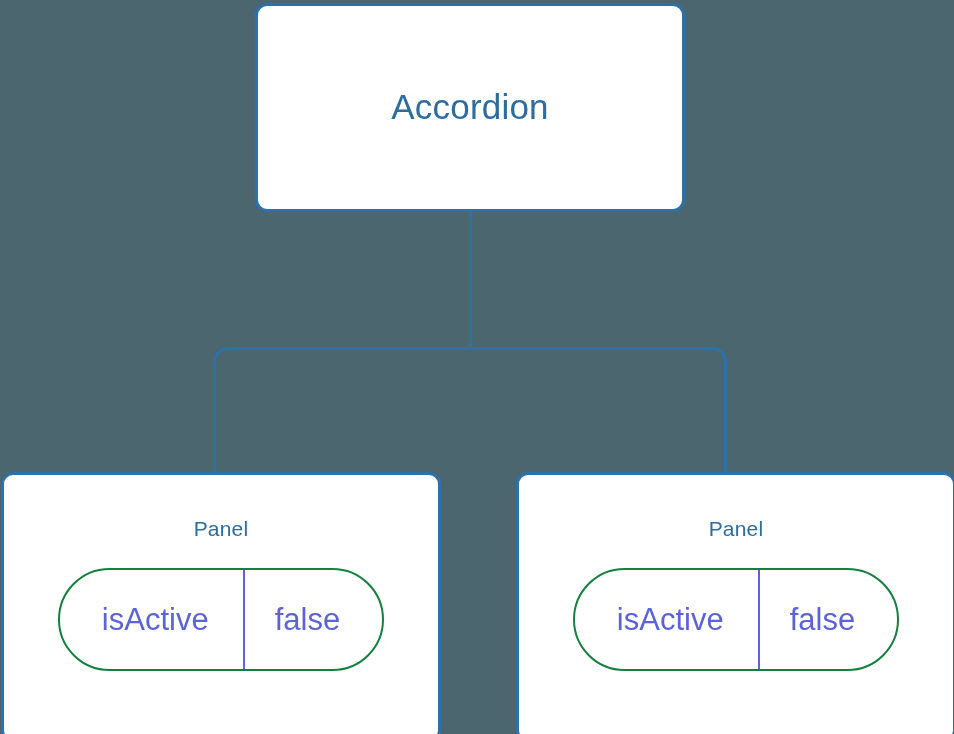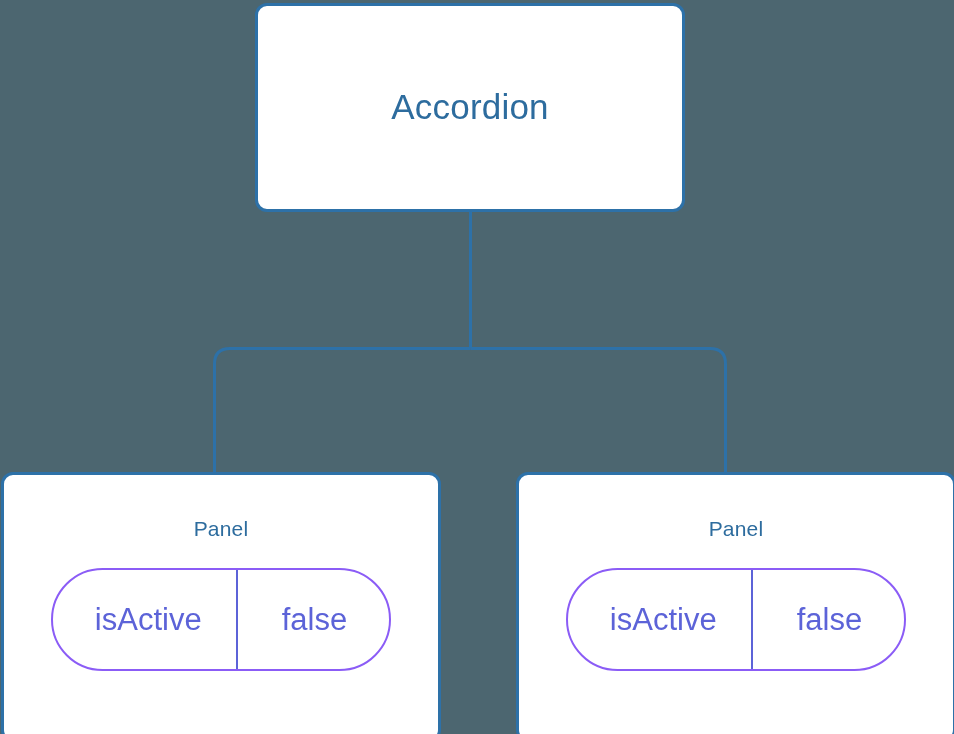--- a/index.html
+++ b/index.html
@@ -70,21 +70,21 @@
   .node-panel-left  { left: 1px;   top: 472px; }
   .node-panel-right { left: 516px; top: 472px; }
 
   
   .state-pill {
     position: relative;
     display: flex;
     align-items: stretch;
     margin-top: 28px;
     height: 103px;
-    border: 2px solid #8b5cf6;
+    border: 2px solid #15803d;
     border-radius: 52px;
     box-sizing: border-box;
     background: transparent;
     overflow: hidden;
   }
   .pill-key,
   .pill-value {
     display: flex;
     align-items: center;
     justify-content: center;
@@ -92,21 +92,21 @@
     font-size: 31px;
     line-height: 1;
     white-space: nowrap;
     box-sizing: border-box;
   }
   .pill-key {
     padding: 0 34px 0 42px;
     border-right: 2px solid #5c63d8;
   }
   .pill-value {
-    padding: 0 42px 0 44px;
+    padding: 0 42px 0 30px;
   }
 </style>
 </head>
 <body>
 
 <div id="canvas">
 
   <svg id="connectors" viewBox="0 0 954 734" width="954" height="734" fill="none">
 
     <path d="M470.5 211 L470.5 348.5" stroke="#2d71a8" stroke-width="3" fill="none"></path>

